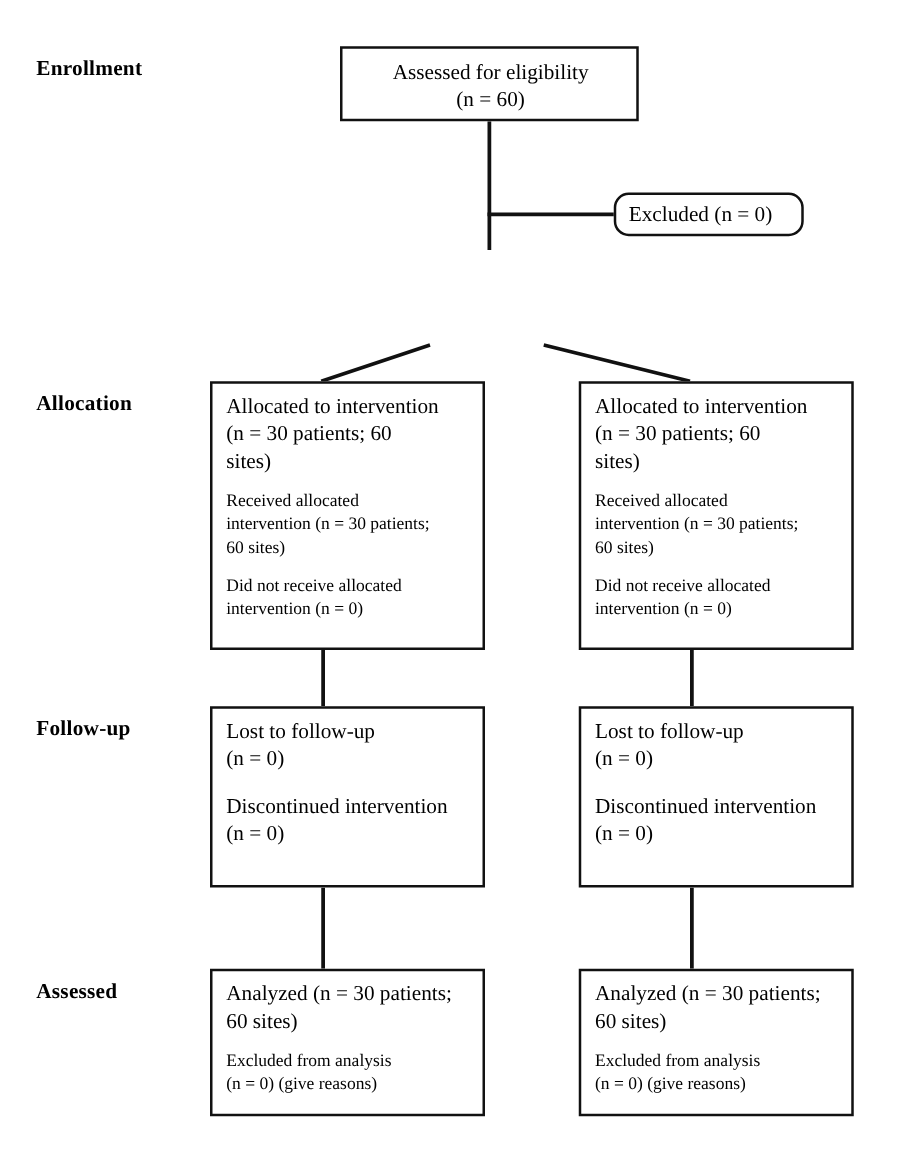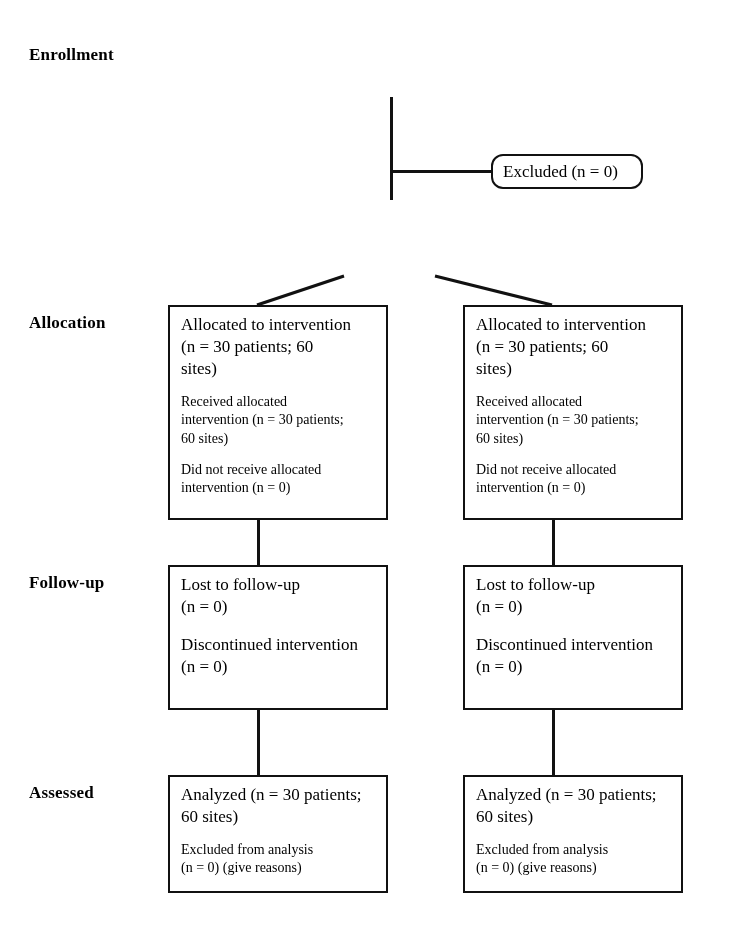--- a/index.html
+++ b/index.html
@@ -121,20 +121,26 @@
   <div class="conn conn-v" id="conn-alloc-follow-right"></div>
 
   <div class="conn conn-v" id="conn-follow-analysis-left"></div>
   <div class="conn conn-v" id="conn-follow-analysis-right"></div>
 
   <svg id="fan" viewBox="0 0 737 928" xmlns="http://www.w3.org/2000/svg">
     <line x1="344" y1="276" x2="257" y2="305" stroke="#111111" stroke-width="3"></line>
     <line x1="435" y1="276" x2="552" y2="305" stroke="#111111" stroke-width="3"></line>
   </svg>
 
+  <div class="box centered" id="box-assessed">
+    <div class="box-inner">
+      <div class="line-lg">Assessed for eligibility
+(n = 60)</div>
+    </div>
+  </div>
 
   <div class="box" id="box-excluded">
     <div class="box-inner">
       <div class="line-lg">Excluded (n = 0)</div>
     </div>
   </div>
 
 
   <div class="box" id="box-alloc-left">
     <div class="box-inner">

